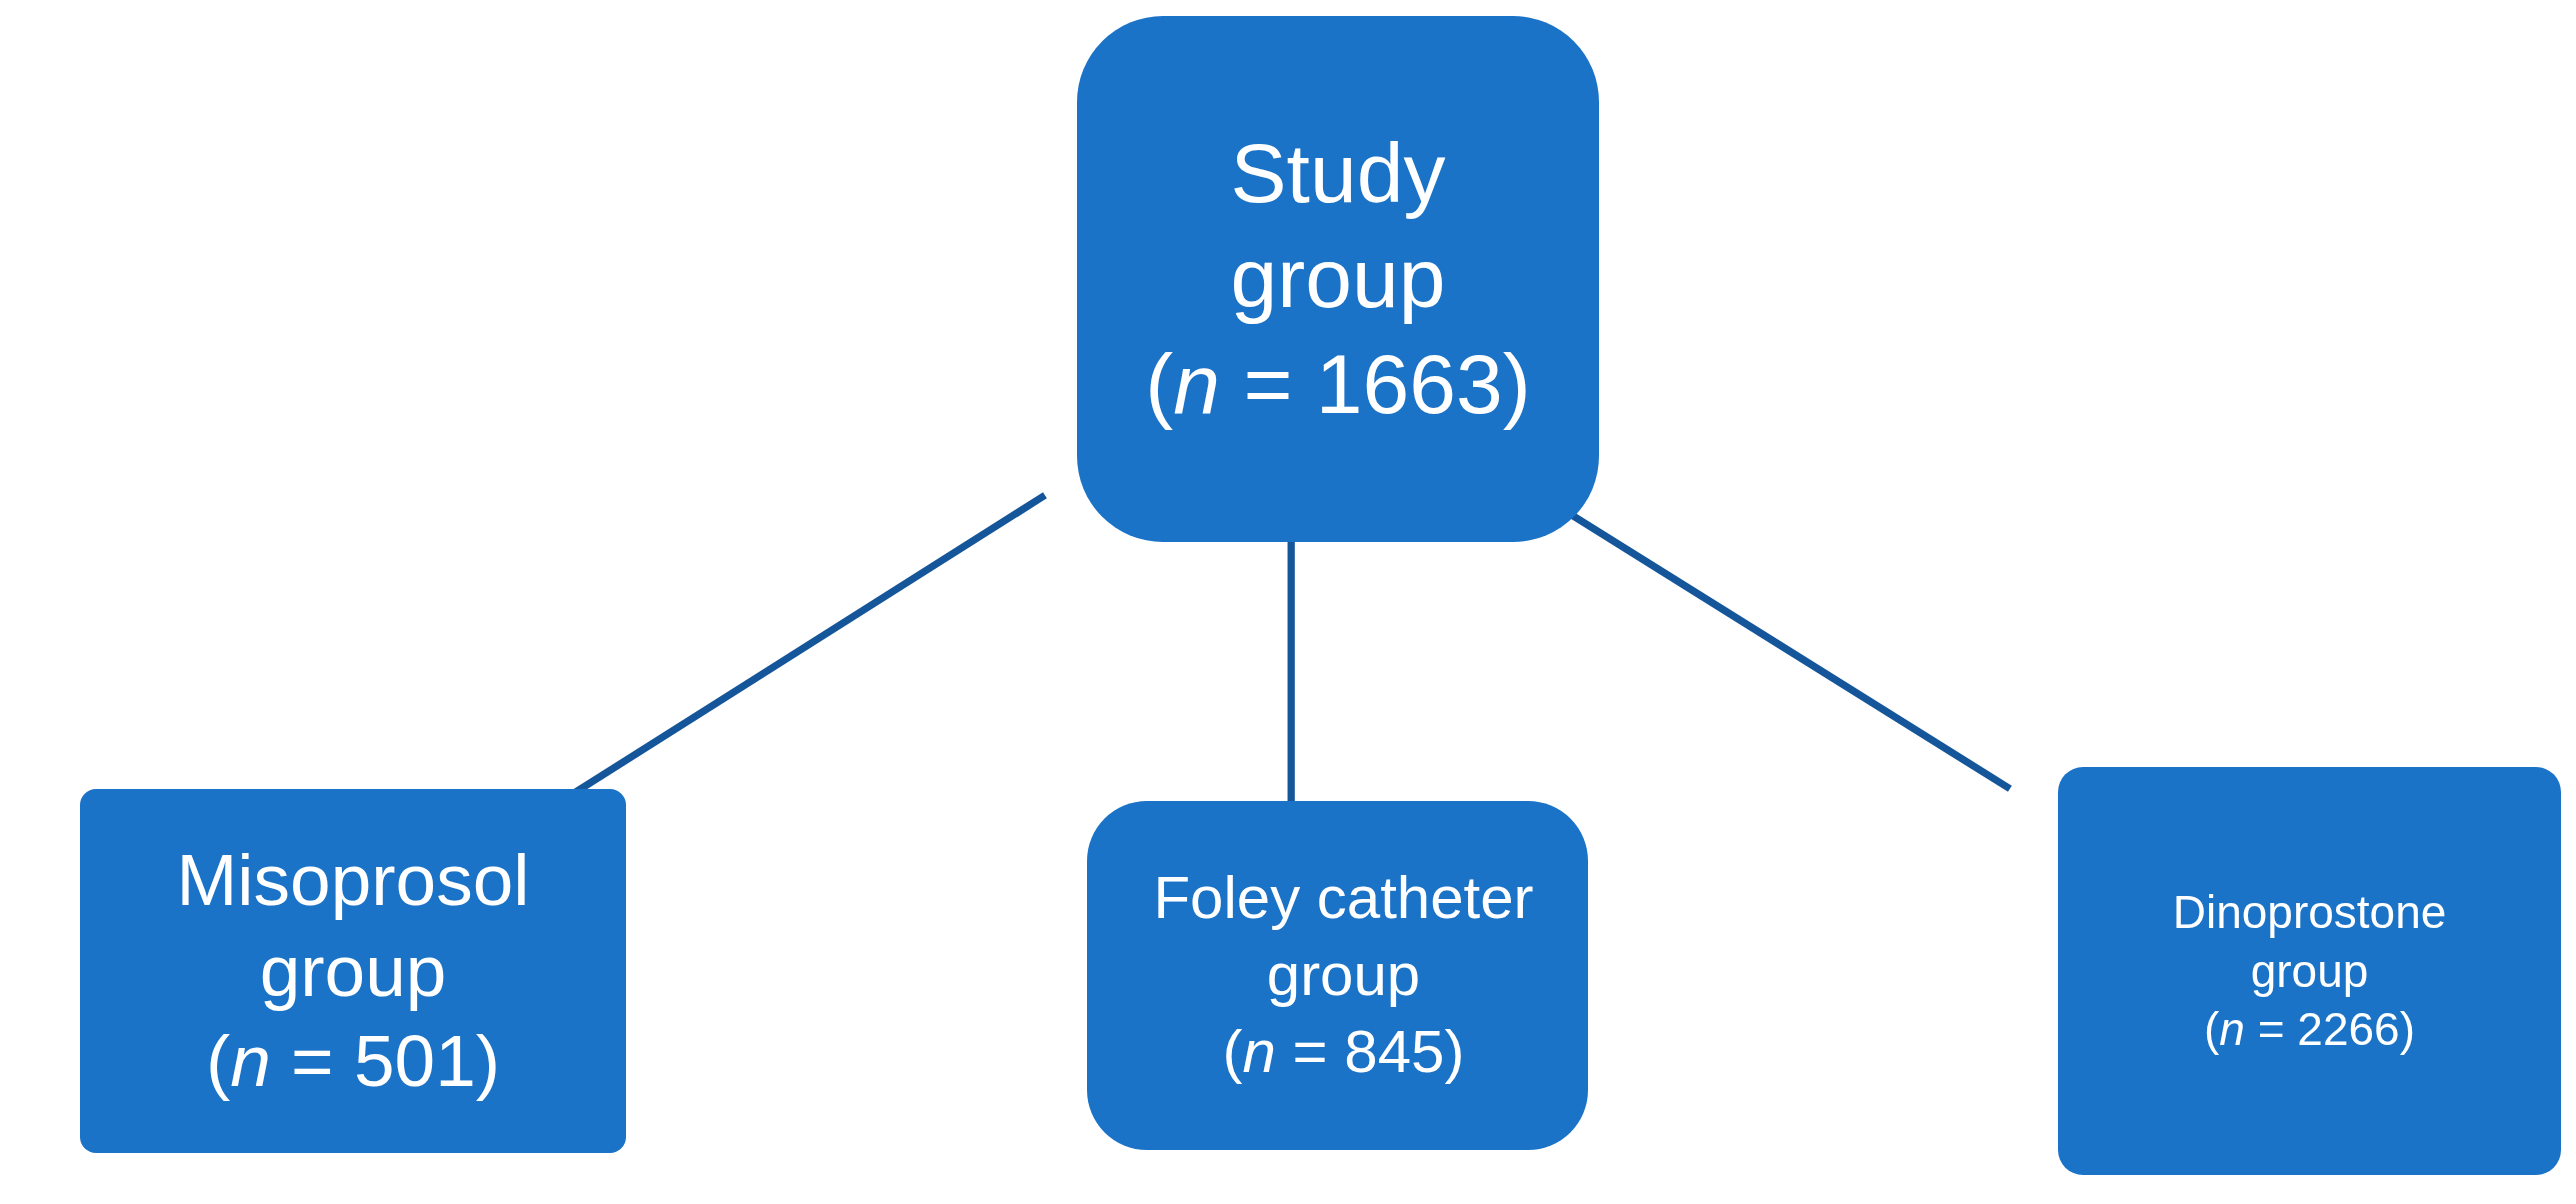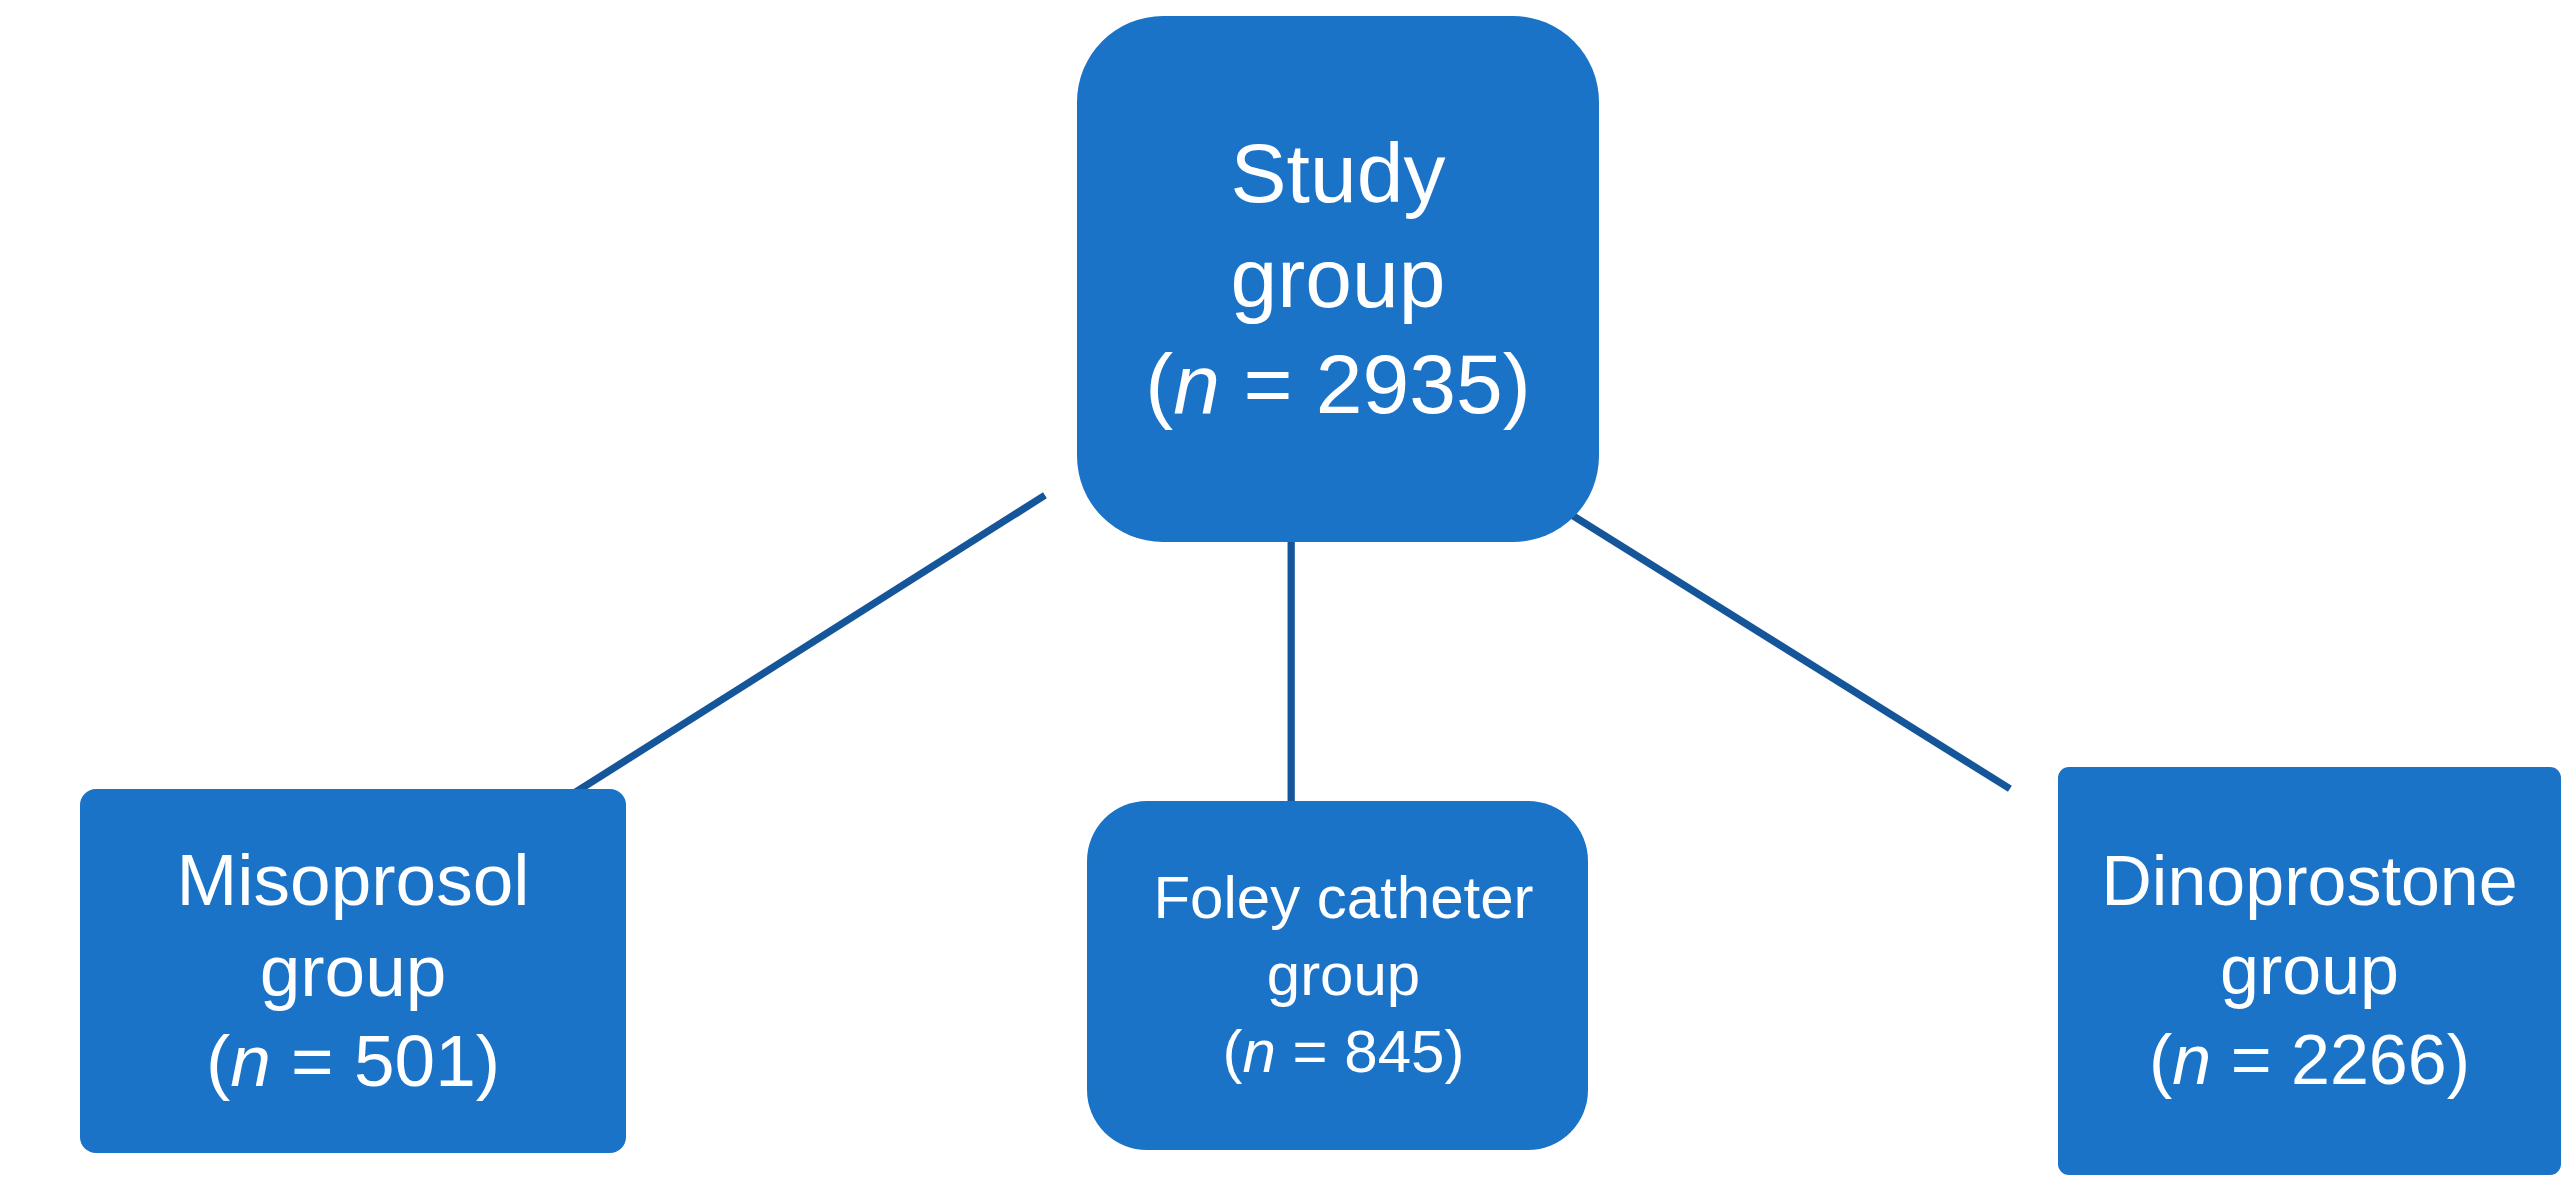--- a/index.html
+++ b/index.html
@@ -63,40 +63,40 @@
     left: 1040px; top: 801px;
     width: 501px; height: 349px;
     border-radius: 60px;
     font-size: 60px;
     line-height: 1.28;
     padding-left: 12px;
   }
   .node-dinoprostone {
     left: 2011px; top: 767px;
     width: 503px; height: 408px;
-    border-radius: 11px;
-    font-size: 70px;
+    border-radius: 25px;
+    font-size: 46px;
     line-height: 1.28;
   }
 </style>
 </head>
 <body>
 
 <div class="canvas">
 
   <svg class="connectors" viewBox="0 0 2835 1326" xmlns="http://www.w3.org/2000/svg">
     <line x1="1150" y1="545" x2="633" y2="872"></line>
     <line x1="1421" y1="590" x2="1421" y2="885"></line>
     <line x1="1695" y1="545" x2="2212" y2="868"></line>
   </svg>
 
   <div class="node node-root">
     <div class="ln">Study</div>
     <div class="ln">group</div>
-    <div class="ln"><span>(</span><span class="it">n</span><span> = 2935)</span></div>
+    <div class="ln"><span>(</span><span class="it">n</span><span> = 1663)</span></div>
   </div>
 
   <div class="node node-misoprosol">
     <div class="ln">Misoprosol</div>
     <div class="ln">group</div>
     <div class="ln"><span>(</span><span class="it">n</span><span> = 501)</span></div>
   </div>
 
   <div class="node node-foley">
     <div class="ln">Foley catheter</div>

